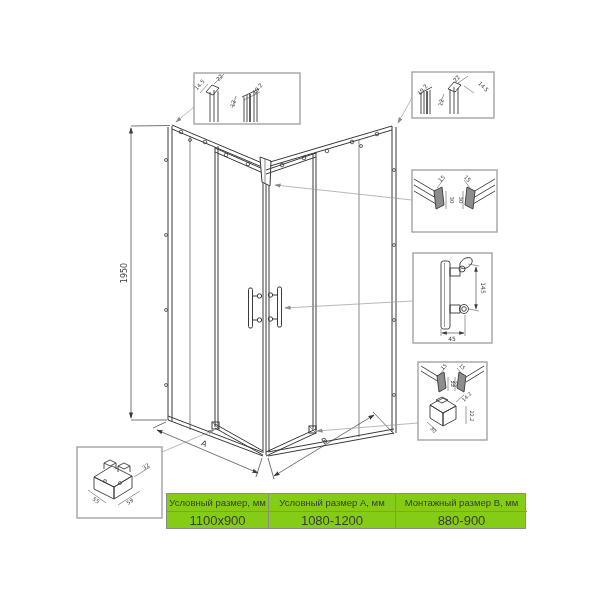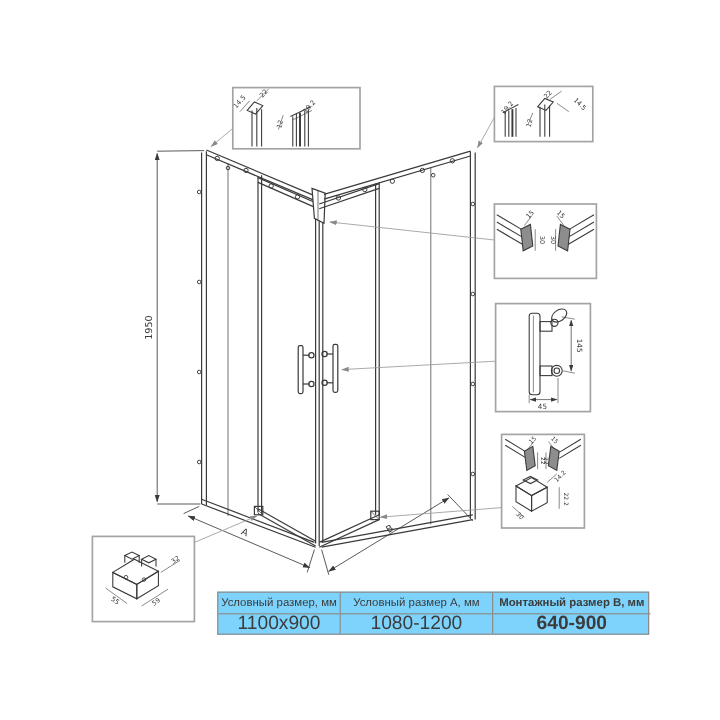--- a/index.html
+++ b/index.html
@@ -2,26 +2,26 @@
 <html><head>
 <meta charset="utf-8">
 <style>
   html,body{margin:0;padding:0;background:#fff;}
   #stage{position:relative;width:600px;height:600px;background:#ffffff;overflow:hidden;
          font-family:"Liberation Sans", sans-serif;}
   #lineart{position:absolute;left:0;top:0;}
   svg text{font-family:"DejaVu Sans", sans-serif;fill:#3a3a3a;}
   .spec-table{position:absolute;left:166px;top:493px;width:360px;
       display:grid;grid-template-columns:102px 127px 131px;
-      border:1.5px solid #8c8c8c;box-sizing:border-box;background:#7dd3fc;margin-left:15px;}
+      border:1.5px solid #8c8c8c;box-sizing:border-box;background:#84cc16;}
   .spec-cell{border-right:1px solid #8c8c8c;border-bottom:1px solid #8c8c8c;
       display:flex;align-items:center;justify-content:center;
       font-size:9.5px;color:#3c3c3c;height:17px;white-space:nowrap;overflow:hidden;}
-  .spec-cell:nth-child(3n){border-right:none;font-weight:bold;}
-  .spec-cell.val{border-bottom:none;font-size:16px;height:16px;}
+  .spec-cell:nth-child(3n){border-right:none;}
+  .spec-cell.val{border-bottom:none;font-size:13px;height:16px;}
 </style>
 </head>
 <body>
 
 <div id="stage">
 
 <svg id="lineart" width="600" height="600" viewBox="0 0 600 600">
   <defs>
     <marker id="arr" markerWidth="9" markerHeight="8" refX="8" refY="3" orient="auto-start-reverse">
       <path d="M0,0 L9,3 L0,6 Z" fill="#3a3a3a"></path>
@@ -282,16 +282,16 @@
     <text x="147" y="468" font-size="5.5" text-anchor="middle" stroke="none" transform="rotate(-33,147,468)">32</text>
   </g>
 </svg>
 
   <div class="spec-table">
     <div class="spec-cell">Условный размер, мм</div>
     <div class="spec-cell">Условный размер А, мм</div>
     <div class="spec-cell">Монтажный размер В, мм</div>
     <div class="spec-cell val">1100x900</div>
     <div class="spec-cell val">1080-1200</div>
-    <div class="spec-cell val">640-900</div>
+    <div class="spec-cell val">880-900</div>
   </div>
 
 </div>
 
 </body></html>

